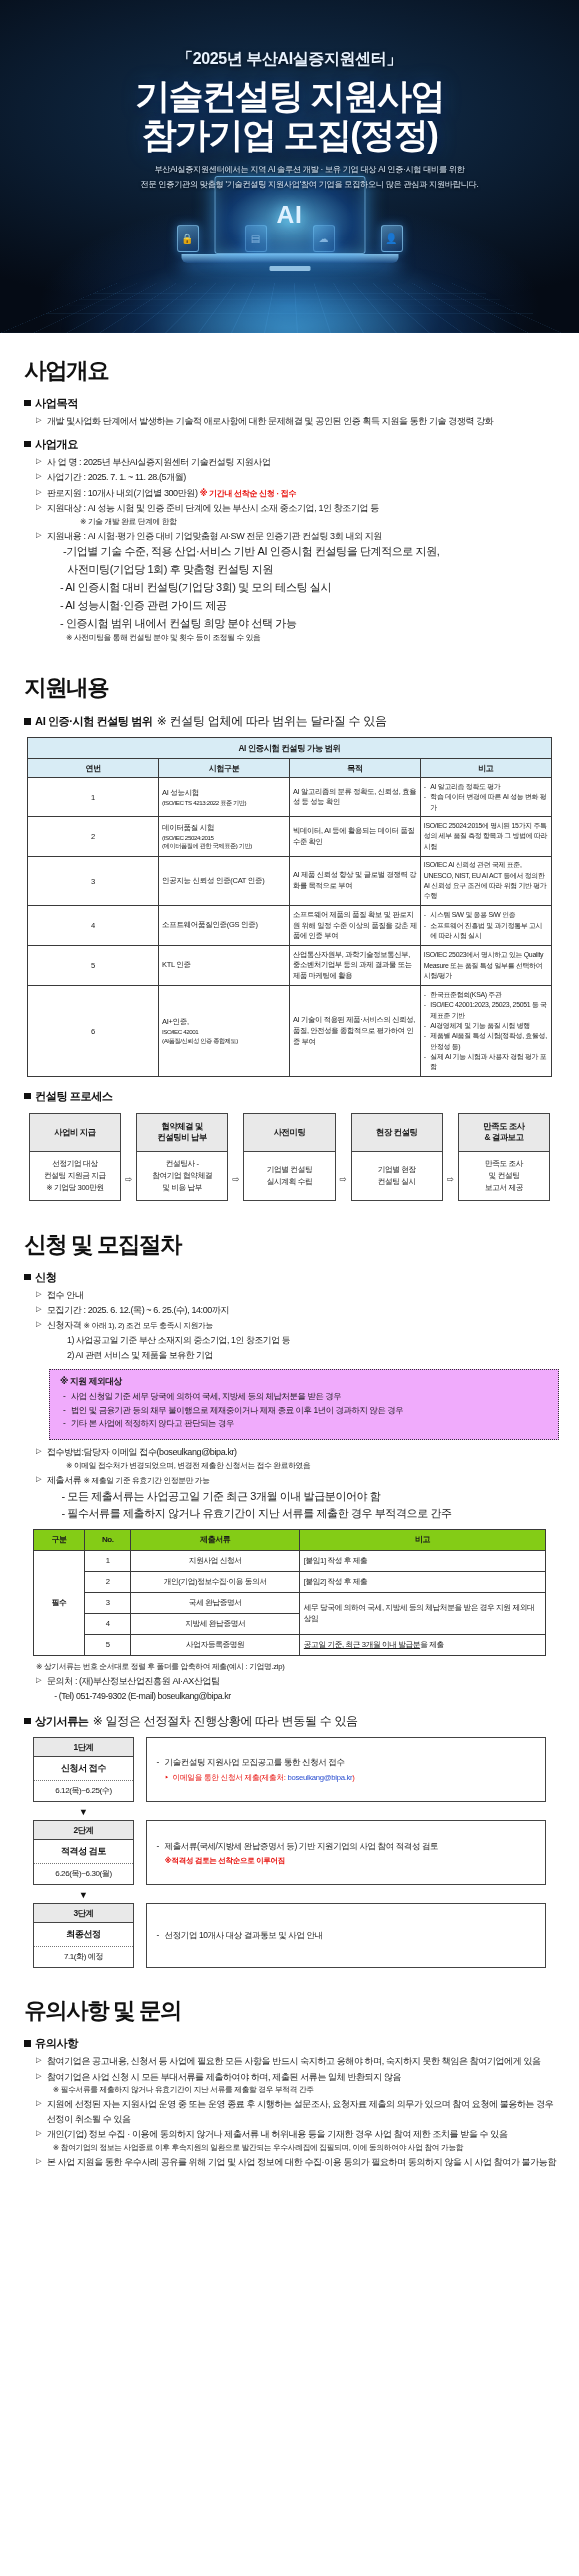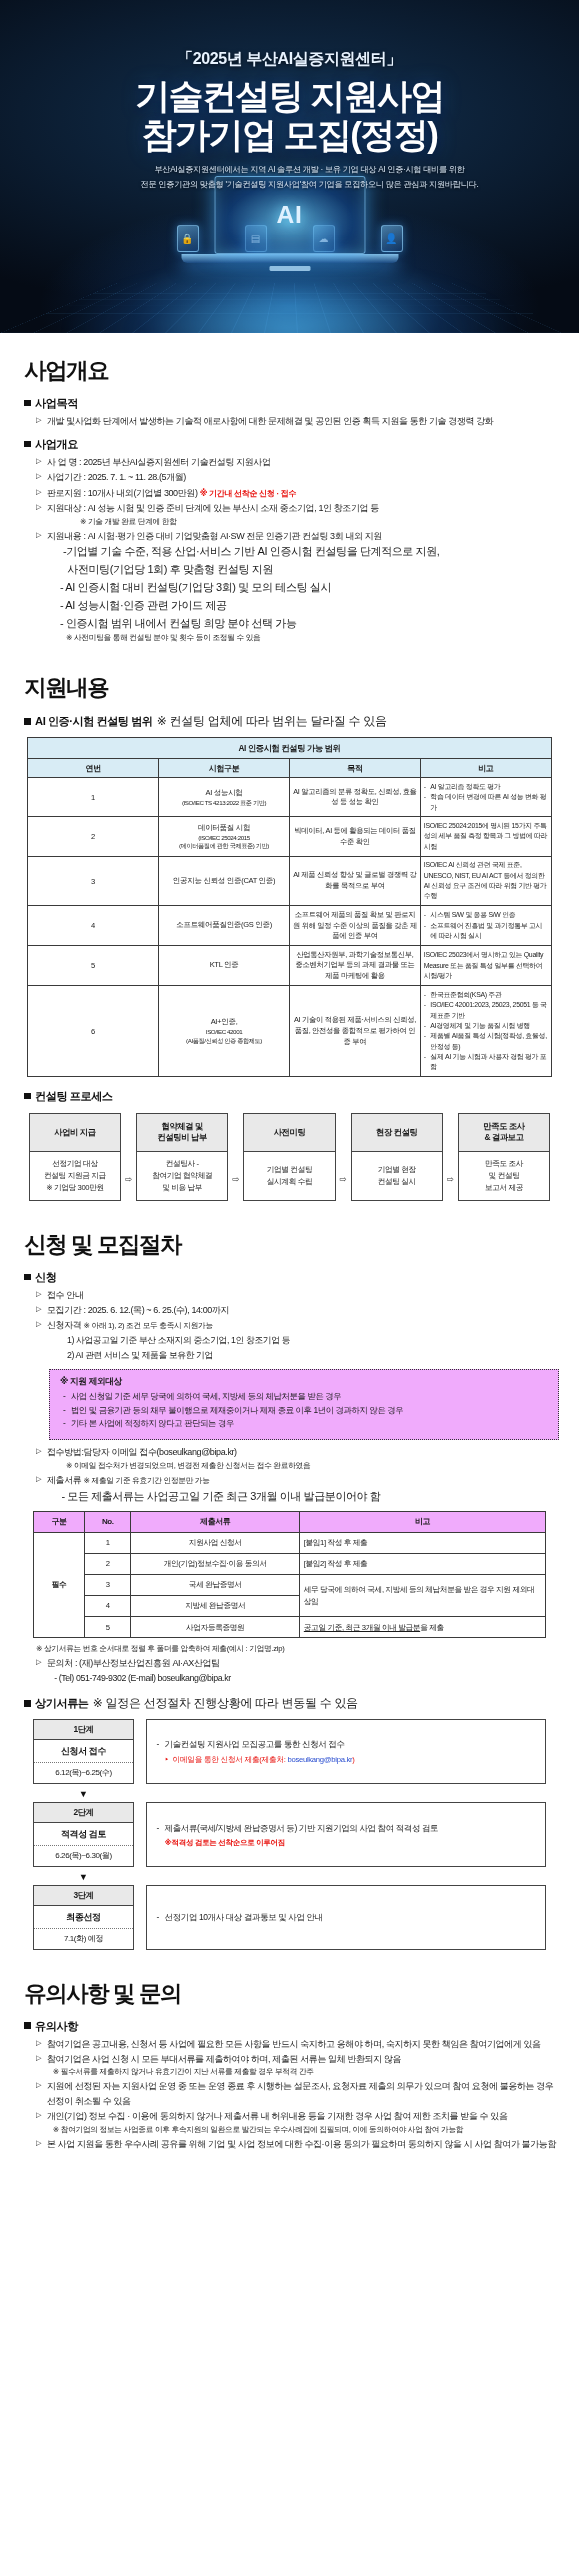--- a/index.html
+++ b/index.html
@@ -143,21 +143,21 @@
     border:0.7px solid #3a3a3a; padding:3.6px 2.9px; vertical-align:middle;
   }
   table.grid thead th.banner {
     background:#d8ecf5; font-size:8.3px; font-weight:700; letter-spacing:-0.4px;
     text-align:center; padding:4.3px 2.9px;
   }
   table.grid thead th.col {
     background:#d8ecf5; font-size:8px; font-weight:700; letter-spacing:-0.4px;
     text-align:center; padding:3.6px 2.2px;
   }
-  table.grid td.c { text-align:center; font-size:7.3px; letter-spacing:-0.3px; line-height:1.45; }
+  table.grid td.c { font-size:7.3px; letter-spacing:-0.3px; line-height:1.45; }
   table.grid td.num { text-align:center; font-size:7.6px; }
   table.grid td.l { text-align:left; font-size:6.9px; letter-spacing:-0.3px; line-height:1.5; }
   .cell-main { font-size:7.5px; display:block; }
   .cell-sub { font-size:6.2px; display:block; letter-spacing:-0.4px; line-height:1.35; }
   .rmk-li { padding-left:6.5px; position:relative; display:block; }
   .rmk-li::before { content:"-"; position:absolute; left:0; top:0; }
   .rmk-plain { display:block; }
 
   
   .flow { display:flex; align-items:stretch; justify-content:center; gap:0; margin:8.7px 0 2.9px; padding:0 8.7px; }
@@ -174,21 +174,21 @@
   .flow-arrow {
     display:flex; align-items:center; justify-content:center; width:16px;
     font-size:8.7px; color:#333; padding-top:45px;
   }
 
   
   .docs-wrap { margin:5.8px 0 2.9px; padding:0 13px; }
   table.docs { width:100%; border-collapse:collapse; table-layout:fixed; }
   table.docs th, table.docs td { border:0.7px solid #3a3a3a; padding:4.3px 3.6px; }
   table.docs th {
-    background:#f0abfc; font-size:8px; font-weight:700; letter-spacing:-0.4px; text-align:center;
+    background:#84cc16; font-size:8px; font-weight:700; letter-spacing:-0.4px; text-align:center;
   }
   table.docs td { font-size:7.7px; letter-spacing:-0.4px; line-height:1.5; }
   table.docs td.ctr { text-align:center; }
   table.docs td.lft { text-align:left; }
   .u { text-decoration:underline; }
 
   
   .excl {
     margin:5.8px 0 5.8px 29px; border:0.7px dotted #333; background:#f0abfc;
     padding:6.5px 10px 8px;
@@ -482,20 +482,21 @@
     <ul class="lv1">
       <li>
         <span>접수방법:담당자 이메일 접수(boseulkang@bipa.kr)</span>
         <div class="note ind2">※ 이메일 접수처가 변경되었으며, 변경전 제출한 신청서는 접수 완료하였음</div>
       </li>
       <li>
         <span>제출서류</span>
         <span class="note">※ 제출일 기준 유효기간 인정분만 가능</span>
         <ul class="lv2" style="margin-left:7.2px">
           <li class="plain">- 모든 제출서류는 사업공고일 기준 최근 3개월 이내 발급분이어야 함</li>
+          <li class="plain">- 필수서류를 제출하지 않거나 유효기간이 지난 서류를 제출한 경우 부적격으로 간주</li>
         </ul>
       </li>
     </ul>
 
     <div class="docs-wrap">
       <table class="docs">
         <thead>
           <tr>
             <th style="width:10%">구분</th>
             <th style="width:9%">No.</th>

